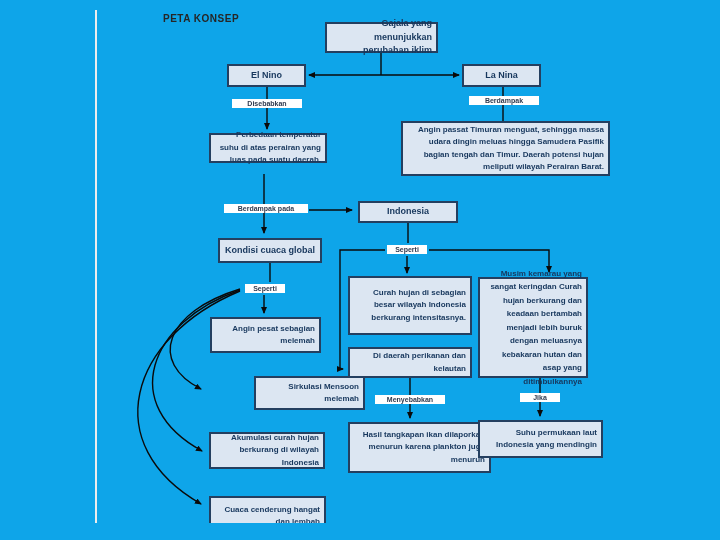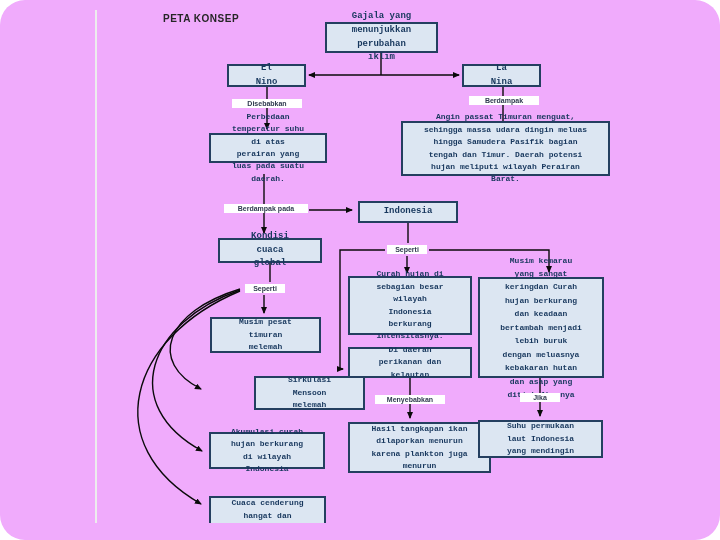--- a/index.html
+++ b/index.html
@@ -1,46 +1,45 @@
 <!DOCTYPE html>
 <html style="--box-fill: #dce6f2; --box-border: #243f60; --box-text: #17375d; --arrow: #0a0a0a;"><head>
 <meta charset="utf-8">
 <style>
   html,body{margin:0;padding:0;background:#ffffff;}
   #stage{
-    position:relative;width:720px;height:540px;background:#f0abfc;overflow:hidden;
+    position:relative;width:720px;height:540px;background:#0ea5e9;overflow:hidden;
     font-family:"Liberation Sans",sans-serif;
-    border-radius:25px;
   }
   .slide-edge{position:absolute;left:95px;top:10px;width:2px;height:513px;background:#ededed;}
   .content{position:absolute;left:0;top:0;width:720px;height:523px;overflow:hidden;}
   .wires{position:absolute;left:0;top:0;width:720px;height:523px;}
   .title{
     position:absolute;left:163px;top:13px;font-size:10px;font-weight:bold;
     color:#262626;letter-spacing:.5px;
   }
   .box{
     position:absolute;box-sizing:border-box;
     background:var(--box-fill,#dce6f2);
     border:2px solid var(--box-border,#243f60);
     color:var(--box-text,#17375d);
-    font-weight:bold;text-align:center;
+    font-weight:bold;text-align:right;
     display:flex;align-items:center;justify-content:center;
-    padding:2px 20px;font-size:8px;line-height:1.55;font-family:Liberation Mono, monospace;
+    padding:2px 4px;font-size:8px;line-height:1.55;
   }
   .box.big{font-size:9px;}
   .b-gejala{left:325px;top:22px;width:113px;height:31px;font-size:8.5px;}
   .b-elnino{left:227px;top:64px;width:79px;height:23px;}
   .b-lanina{left:462px;top:64px;width:79px;height:23px;}
   .b-perbedaan{left:209px;top:133px;width:118px;height:30px;}
   .b-anginpassat{left:401px;top:121px;width:209px;height:55px;}
   .b-indonesia{left:358px;top:201px;width:100px;height:22px;}
   .b-kondisi{left:218px;top:238px;width:104px;height:25px;}
   .b-curahhujan{left:348px;top:276px;width:124px;height:59px;}
-  .b-musim{left:478px;top:277px;width:126px;height:101px;line-height:1.68;}
+  .b-musim{left:478px;top:277px;width:110px;height:101px;line-height:1.68;}
   .b-disektor{left:348px;top:347px;width:124px;height:31px;}
   .b-anginpesat{left:210px;top:317px;width:111px;height:36px;}
   .b-sirkulasi{left:210px;top:376px;width:111px;height:34px;margin-left:44px;}
   .b-akumulasi{left:209px;top:432px;width:116px;height:37px;}
   .b-cuaca{left:209px;top:496px;width:117px;height:40px;}
   .b-hasil{left:348px;top:422px;width:143px;height:51px;}
   .b-suhu{left:478px;top:420px;width:125px;height:38px;}
   .elabel{
     position:absolute;background:#ffffff;color:#2f3a4f;font-weight:bold;
     font-size:7px;line-height:9px;text-align:center;
@@ -93,21 +92,21 @@
     <div class="box big b-gejala">Gajala yang menunjukkan perubahan iklim</div>
     <div class="box big b-elnino">El Nino</div>
     <div class="box big b-lanina">La Nina</div>
     <div class="box b-perbedaan">Perbedaan temperatur suhu di atas perairan yang luas pada suatu daerah.</div>
     <div class="box b-anginpassat">Angin passat Timuran menguat, sehingga massa udara dingin meluas hingga Samudera Pasifik bagian tengah dan Timur. Daerah potensi hujan meliputi wilayah Perairan Barat.</div>
     <div class="box big b-indonesia">Indonesia</div>
     <div class="box big b-kondisi">Kondisi cuaca global</div>
     <div class="box b-curahhujan">Curah hujan di sebagian besar wilayah Indonesia berkurang intensitasnya.</div>
     <div class="box b-musim">Musim kemarau yang sangat keringdan Curah hujan berkurang dan keadaan bertambah menjadi lebih buruk dengan meluasnya kebakaran hutan dan asap yang ditimbulkannya</div>
     <div class="box b-disektor">Di daerah perikanan dan kelautan</div>
-    <div class="box b-anginpesat">Musim pesat timuran melemah</div>
+    <div class="box b-anginpesat">Angin pesat sebagian melemah</div>
     <div class="box b-sirkulasi">Sirkulasi Mensoon melemah</div>
     <div class="box b-akumulasi">Akumulasi curah hujan berkurang di wilayah Indonesia</div>
     <div class="box b-cuaca">Cuaca cenderung hangat dan lembab</div>
     <div class="box b-hasil">Hasil tangkapan ikan dilaporkan menurun karena plankton juga menurun</div>
     <div class="box b-suhu">Suhu permukaan laut Indonesia yang mendingin</div>
 
     <div class="elabel l-disebabkan">Disebabkan</div>
     <div class="elabel l-berdampak">Berdampak</div>
     <div class="elabel l-berdampakpada">Berdampak pada</div>
     <div class="elabel l-seperti-mid">Seperti</div>

